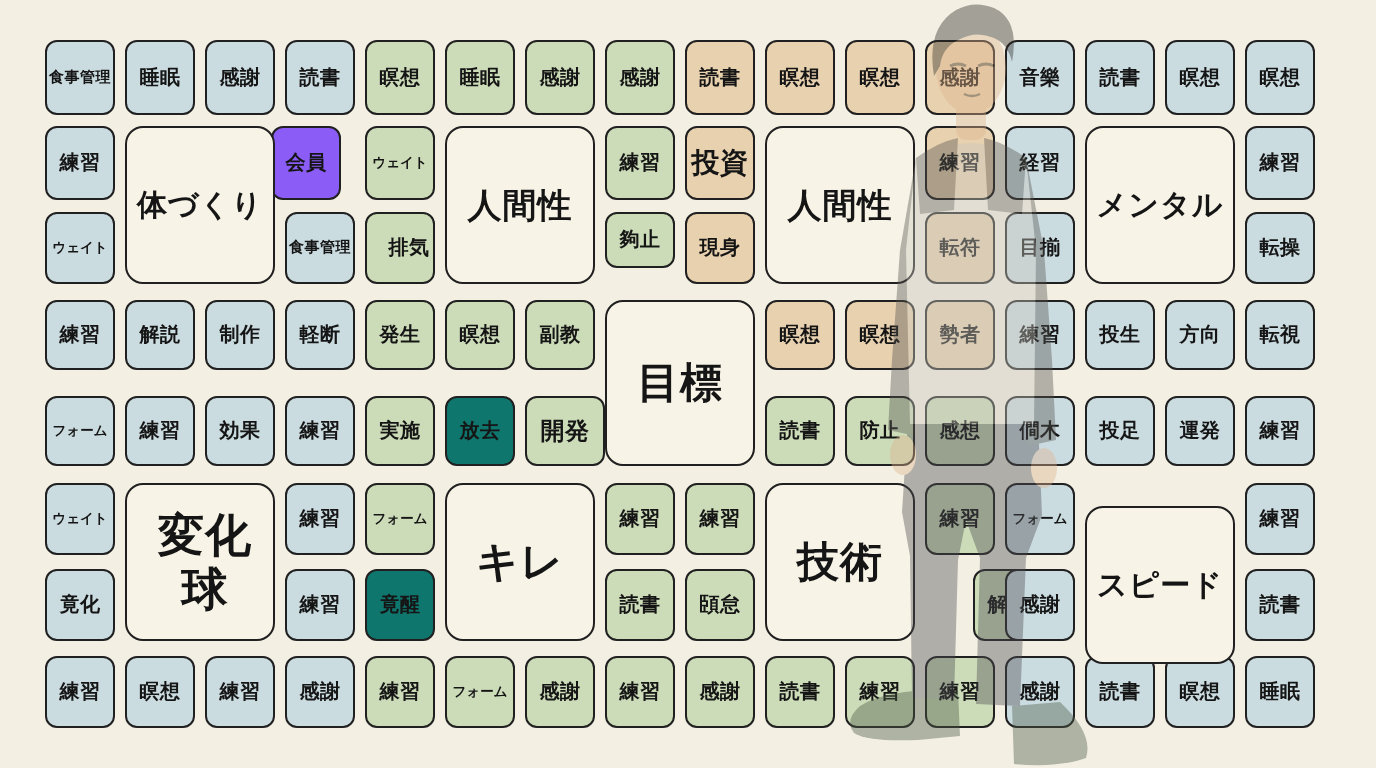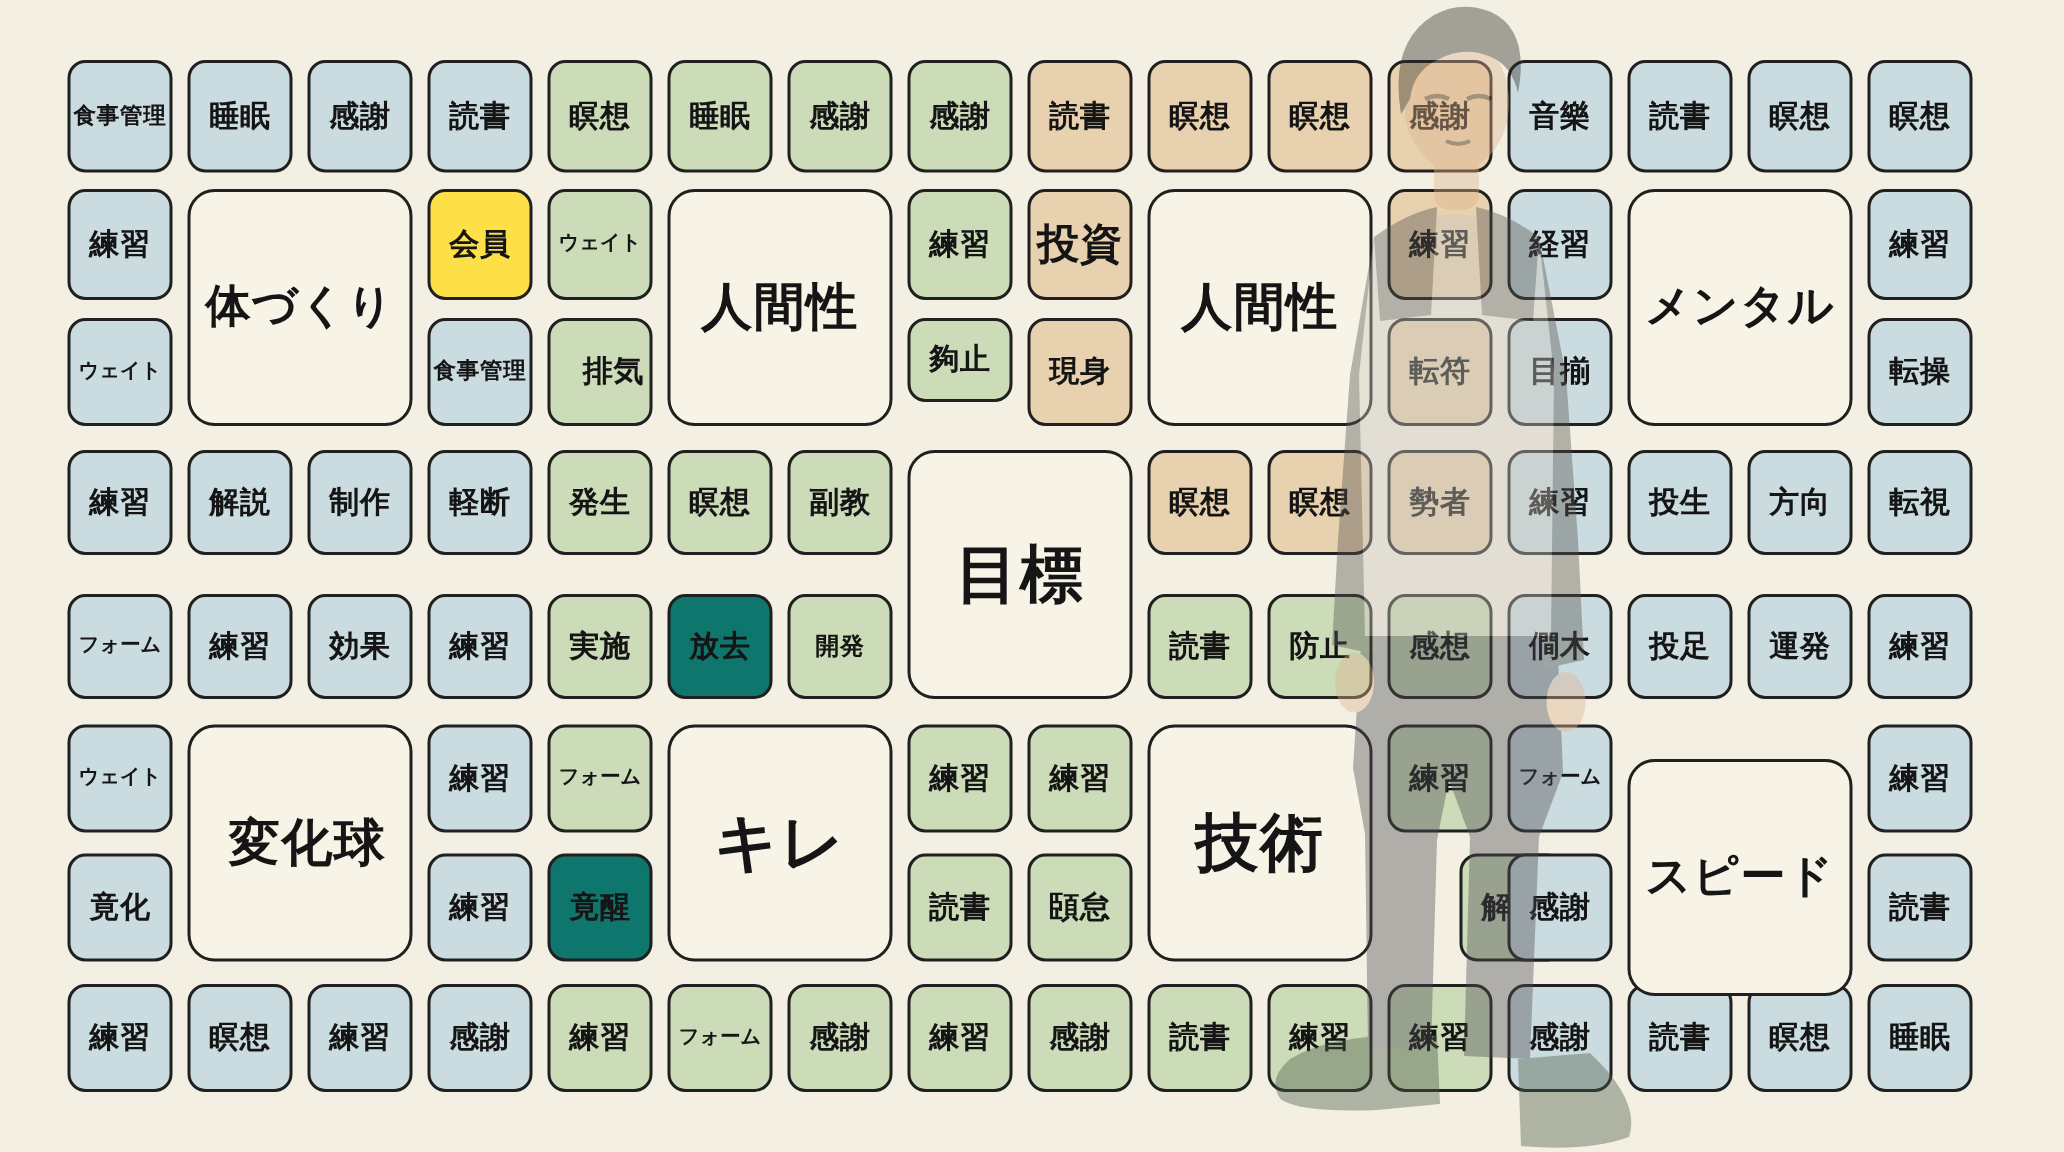--- a/index.html
+++ b/index.html
@@ -54,21 +54,21 @@
       <div class="cell" style="left: 605px; top: 40px; width: 70px; height: 75px; background: rgb(204, 220, 184); border-color: rgb(32, 32, 32); color: rgb(21, 21, 21); font-size: 20px;">感謝</div>
       <div class="cell" style="left: 685px; top: 40px; width: 70px; height: 75px; background: rgb(232, 209, 175); border-color: rgb(32, 32, 32); color: rgb(21, 21, 21); font-size: 20px;">読書</div>
       <div class="cell" style="left: 765px; top: 40px; width: 70px; height: 75px; background: rgb(232, 209, 175); border-color: rgb(32, 32, 32); color: rgb(21, 21, 21); font-size: 20px;">瞑想</div>
       <div class="cell" style="left: 845px; top: 40px; width: 70px; height: 75px; background: rgb(232, 209, 175); border-color: rgb(32, 32, 32); color: rgb(21, 21, 21); font-size: 20px;">瞑想</div>
       <div class="cell" style="left: 925px; top: 40px; width: 70px; height: 75px; background: rgb(232, 209, 175); border-color: rgb(32, 32, 32); color: rgb(21, 21, 21); font-size: 20px;">感謝</div>
       <div class="cell" style="left: 1005px; top: 40px; width: 70px; height: 75px; background: rgb(203, 220, 225); border-color: rgb(32, 32, 32); color: rgb(21, 21, 21); font-size: 20px;">音樂</div>
       <div class="cell" style="left: 1085px; top: 40px; width: 70px; height: 75px; background: rgb(203, 220, 225); border-color: rgb(32, 32, 32); color: rgb(21, 21, 21); font-size: 20px;">読書</div>
       <div class="cell" style="left: 1165px; top: 40px; width: 70px; height: 75px; background: rgb(203, 220, 225); border-color: rgb(32, 32, 32); color: rgb(21, 21, 21); font-size: 20px;">瞑想</div>
       <div class="cell" style="left: 1245px; top: 40px; width: 70px; height: 75px; background: rgb(203, 220, 225); border-color: rgb(32, 32, 32); color: rgb(21, 21, 21); font-size: 20px;">瞑想</div>
       <div class="cell" style="left: 45px; top: 126px; width: 70px; height: 74px; background: rgb(203, 220, 225); border-color: rgb(32, 32, 32); color: rgb(21, 21, 21); font-size: 20px;">練習</div>
-      <div class="cell" style="left: 285px; top: 126px; width: 70px; height: 74px; background: #fde047; border-color: rgb(32, 32, 32); color: rgb(21, 21, 21); font-size: 20px;">会員</div>
+      <div class="cell" style="left: 271px; top: 126px; width: 70px; height: 74px; background: #8b5cf6; border-color: rgb(32, 32, 32); color: rgb(21, 21, 21); font-size: 20px;">会員</div>
       <div class="cell" style="left: 365px; top: 126px; width: 70px; height: 74px; background: rgb(204, 220, 184); border-color: rgb(32, 32, 32); color: rgb(21, 21, 21); font-size: 13.5px; white-space: nowrap; letter-spacing: 0px;">ウェイト</div>
       <div class="cell" style="left: 605px; top: 126px; width: 70px; height: 74px; background: rgb(204, 220, 184); border-color: rgb(32, 32, 32); color: rgb(21, 21, 21); font-size: 20px;">練習</div>
       <div class="cell" style="left: 685px; top: 126px; width: 70px; height: 74px; background: rgb(232, 209, 175); border-color: rgb(32, 32, 32); color: rgb(21, 21, 21); font-size: 28px;">投資</div>
       <div class="cell" style="left: 925px; top: 126px; width: 70px; height: 74px; background: rgb(232, 209, 175); border-color: rgb(32, 32, 32); color: rgb(21, 21, 21); font-size: 20px;">練習</div>
       <div class="cell" style="left: 1005px; top: 126px; width: 70px; height: 74px; background: rgb(203, 220, 225); border-color: rgb(32, 32, 32); color: rgb(21, 21, 21); font-size: 20px;">経習</div>
       <div class="cell" style="left: 1245px; top: 126px; width: 70px; height: 74px; background: rgb(203, 220, 225); border-color: rgb(32, 32, 32); color: rgb(21, 21, 21); font-size: 20px;">練習</div>
       <div class="cell" style="left: 45px; top: 212px; width: 70px; height: 72px; background: rgb(203, 220, 225); border-color: rgb(32, 32, 32); color: rgb(21, 21, 21); font-size: 13.5px; white-space: nowrap; letter-spacing: 0px;">ウェイト</div>
       <div class="cell" style="left: 285px; top: 212px; width: 70px; height: 72px; background: rgb(203, 220, 225); border-color: rgb(32, 32, 32); color: rgb(21, 21, 21); font-size: 15px;">食事管理</div>
       <div class="cell" style="left: 365px; top: 212px; width: 70px; height: 72px; background: rgb(204, 220, 184); border-color: rgb(32, 32, 32); color: rgb(21, 21, 21); font-size: 20px; padding-left: 20px;">排気</div>
       <div class="cell" style="left: 605px; top: 212px; width: 70px; height: 56px; background: rgb(204, 220, 184); border-color: rgb(32, 32, 32); color: rgb(21, 21, 21); font-size: 20px;">夠止</div>
@@ -89,21 +89,21 @@
       <div class="cell" style="left: 1005px; top: 300px; width: 70px; height: 70px; background: rgb(203, 220, 225); border-color: rgb(32, 32, 32); color: rgb(21, 21, 21); font-size: 20px;">練習</div>
       <div class="cell" style="left: 1085px; top: 300px; width: 70px; height: 70px; background: rgb(203, 220, 225); border-color: rgb(32, 32, 32); color: rgb(21, 21, 21); font-size: 20px;">投生</div>
       <div class="cell" style="left: 1165px; top: 300px; width: 70px; height: 70px; background: rgb(203, 220, 225); border-color: rgb(32, 32, 32); color: rgb(21, 21, 21); font-size: 20px;">方向</div>
       <div class="cell" style="left: 1245px; top: 300px; width: 70px; height: 70px; background: rgb(203, 220, 225); border-color: rgb(32, 32, 32); color: rgb(21, 21, 21); font-size: 20px;">転視</div>
       <div class="cell" style="left: 45px; top: 396px; width: 70px; height: 70px; background: rgb(203, 220, 225); border-color: rgb(32, 32, 32); color: rgb(21, 21, 21); font-size: 13.5px; white-space: nowrap; letter-spacing: 0px;">フォーム</div>
       <div class="cell" style="left: 125px; top: 396px; width: 70px; height: 70px; background: rgb(203, 220, 225); border-color: rgb(32, 32, 32); color: rgb(21, 21, 21); font-size: 20px;">練習</div>
       <div class="cell" style="left: 205px; top: 396px; width: 70px; height: 70px; background: rgb(203, 220, 225); border-color: rgb(32, 32, 32); color: rgb(21, 21, 21); font-size: 20px;">効果</div>
       <div class="cell" style="left: 285px; top: 396px; width: 70px; height: 70px; background: rgb(203, 220, 225); border-color: rgb(32, 32, 32); color: rgb(21, 21, 21); font-size: 20px;">練習</div>
       <div class="cell" style="left: 365px; top: 396px; width: 70px; height: 70px; background: rgb(204, 220, 184); border-color: rgb(32, 32, 32); color: rgb(21, 21, 21); font-size: 20px;">実施</div>
       <div class="cell" style="left: 445px; top: 396px; width: 70px; height: 70px; background: #0f766e; border-color: rgb(32, 32, 32); color: rgb(21, 21, 21); font-size: 20px;">放去</div>
-      <div class="cell" style="left: 525px; top: 396px; width: 70px; height: 70px; background: rgb(204, 220, 184); border-color: rgb(32, 32, 32); color: rgb(21, 21, 21); font-size: 16px;">開発</div>
+      <div class="cell" style="left: 525px; top: 396px; width: 80px; height: 70px; background: rgb(204, 220, 184); border-color: rgb(32, 32, 32); color: rgb(21, 21, 21); font-size: 24px;">開発</div>
       <div class="cell" style="left: 765px; top: 396px; width: 70px; height: 70px; background: rgb(204, 220, 184); border-color: rgb(32, 32, 32); color: rgb(21, 21, 21); font-size: 20px;">読書</div>
       <div class="cell" style="left: 845px; top: 396px; width: 70px; height: 70px; background: rgb(204, 220, 184); border-color: rgb(32, 32, 32); color: rgb(21, 21, 21); font-size: 20px;">防止</div>
       <div class="cell" style="left: 925px; top: 396px; width: 70px; height: 70px; background: rgb(204, 220, 184); border-color: rgb(32, 32, 32); color: rgb(21, 21, 21); font-size: 20px;">感想</div>
       <div class="cell" style="left: 1005px; top: 396px; width: 70px; height: 70px; background: rgb(203, 220, 225); border-color: rgb(32, 32, 32); color: rgb(21, 21, 21); font-size: 20px;">僴木</div>
       <div class="cell" style="left: 1085px; top: 396px; width: 70px; height: 70px; background: rgb(203, 220, 225); border-color: rgb(32, 32, 32); color: rgb(21, 21, 21); font-size: 20px;">投足</div>
       <div class="cell" style="left: 1165px; top: 396px; width: 70px; height: 70px; background: rgb(203, 220, 225); border-color: rgb(32, 32, 32); color: rgb(21, 21, 21); font-size: 20px;">運発</div>
       <div class="cell" style="left: 1245px; top: 396px; width: 70px; height: 70px; background: rgb(203, 220, 225); border-color: rgb(32, 32, 32); color: rgb(21, 21, 21); font-size: 20px;">練習</div>
       <div class="cell" style="left: 45px; top: 483px; width: 70px; height: 72px; background: rgb(203, 220, 225); border-color: rgb(32, 32, 32); color: rgb(21, 21, 21); font-size: 13.5px; white-space: nowrap; letter-spacing: 0px;">ウェイト</div>
       <div class="cell" style="left: 285px; top: 483px; width: 70px; height: 72px; background: rgb(203, 220, 225); border-color: rgb(32, 32, 32); color: rgb(21, 21, 21); font-size: 20px;">練習</div>
       <div class="cell" style="left: 365px; top: 483px; width: 70px; height: 72px; background: rgb(204, 220, 184); border-color: rgb(32, 32, 32); color: rgb(21, 21, 21); font-size: 13.5px; white-space: nowrap; letter-spacing: 0px;">フォーム</div>
@@ -134,21 +134,21 @@
       <div class="cell" style="left: 925px; top: 656px; width: 70px; height: 72px; background: rgb(204, 220, 184); border-color: rgb(32, 32, 32); color: rgb(21, 21, 21); font-size: 20px;">練習</div>
       <div class="cell" style="left: 1005px; top: 656px; width: 70px; height: 72px; background: rgb(203, 220, 225); border-color: rgb(32, 32, 32); color: rgb(21, 21, 21); font-size: 20px;">感謝</div>
       <div class="cell" style="left: 1085px; top: 656px; width: 70px; height: 72px; background: rgb(203, 220, 225); border-color: rgb(32, 32, 32); color: rgb(21, 21, 21); font-size: 20px;">読書</div>
       <div class="cell" style="left: 1165px; top: 656px; width: 70px; height: 72px; background: rgb(203, 220, 225); border-color: rgb(32, 32, 32); color: rgb(21, 21, 21); font-size: 20px;">瞑想</div>
       <div class="cell" style="left: 1245px; top: 656px; width: 70px; height: 72px; background: rgb(203, 220, 225); border-color: rgb(32, 32, 32); color: rgb(21, 21, 21); font-size: 20px;">睡眠</div>
       <div class="cell theme" style="left: 125px; top: 126px; width: 150px; height: 158px; background: rgb(247, 243, 230); border-color: rgb(32, 32, 32); color: rgb(21, 21, 21); font-size: 30px;">体づくり</div>
       <div class="cell theme" style="left: 445px; top: 126px; width: 150px; height: 158px; background: rgb(247, 243, 230); border-color: rgb(32, 32, 32); color: rgb(21, 21, 21); font-size: 34px;">人間性</div>
       <div class="cell theme" style="left: 765px; top: 126px; width: 150px; height: 158px; background: rgb(247, 243, 230); border-color: rgb(32, 32, 32); color: rgb(21, 21, 21); font-size: 34px;">人間性</div>
       <div class="cell theme" style="left: 1085px; top: 126px; width: 150px; height: 158px; background: rgb(247, 243, 230); border-color: rgb(32, 32, 32); color: rgb(21, 21, 21); font-size: 30px;">メンタル</div>
       <div class="cell theme" style="left: 605px; top: 300px; width: 150px; height: 166px; background: rgb(247, 243, 230); border-color: rgb(32, 32, 32); color: rgb(21, 21, 21); font-size: 42px;">目標</div>
-      <div class="cell theme" style="left: 125px; top: 483px; width: 150px; height: 158px; background: rgb(247, 243, 230); border-color: rgb(32, 32, 32); color: rgb(21, 21, 21); font-size: 34px; padding-left: 12px;">変化球</div>
+      <div class="cell theme" style="left: 125px; top: 483px; width: 150px; height: 158px; background: rgb(247, 243, 230); border-color: rgb(32, 32, 32); color: rgb(21, 21, 21); font-size: 46px; padding-left: 12px;">変化球</div>
       <div class="cell theme" style="left: 445px; top: 483px; width: 150px; height: 158px; background: rgb(247, 243, 230); border-color: rgb(32, 32, 32); color: rgb(21, 21, 21); font-size: 42px;">キレ</div>
       <div class="cell theme" style="left: 765px; top: 483px; width: 150px; height: 158px; background: rgb(247, 243, 230); border-color: rgb(32, 32, 32); color: rgb(21, 21, 21); font-size: 42px;">技術</div>
       <div class="cell theme" style="left: 1085px; top: 506px; width: 150px; height: 158px; background: rgb(247, 243, 230); border-color: rgb(32, 32, 32); color: rgb(21, 21, 21); font-size: 30px;">スピード</div>
     </div>
 
   <svg id="person" viewBox="0 0 300 768" xmlns="http://www.w3.org/2000/svg">
 
     <path class="p-shoes" d="M150,690 Q80,688 52,706 Q36,720 46,733 Q60,742 110,740 L152,736 Z" fill="#4b5a45"></path>
     <path class="p-shoes" d="M204,706 L252,702 Q286,734 278,758 Q250,768 206,764 Z" fill="#4b5a45"></path>
 

